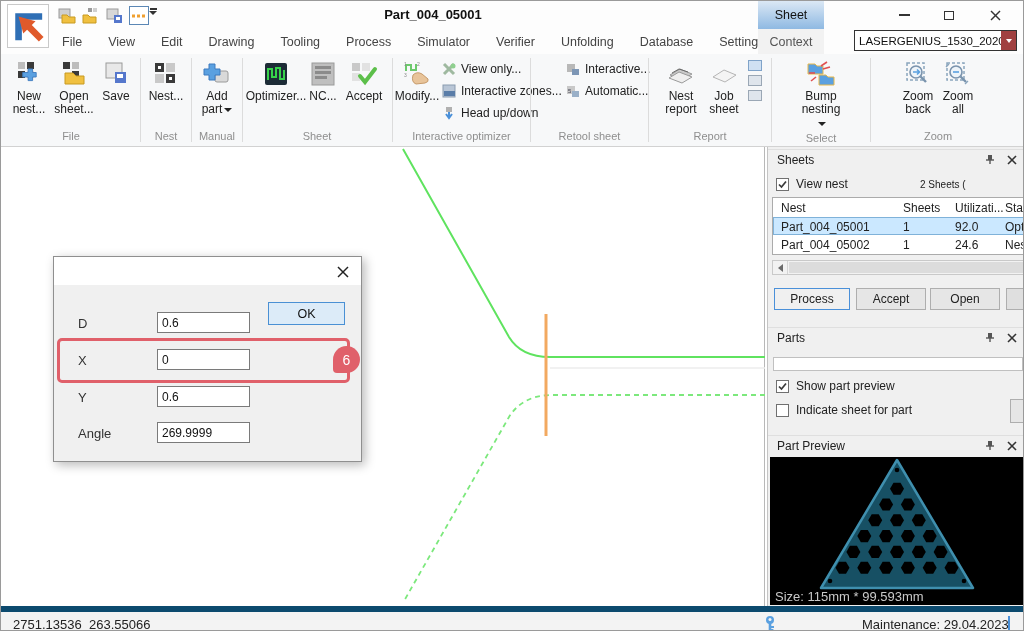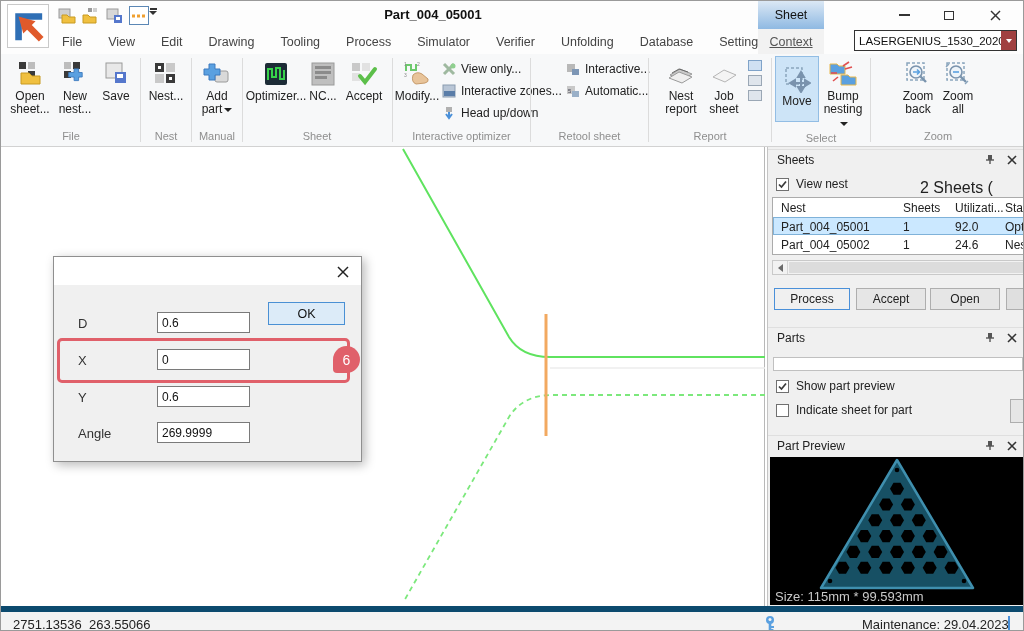--- a/index.html
+++ b/index.html
@@ -13,21 +13,21 @@
   #qchev{position:absolute;left:148px;top:7px;font-size:10px;color:#333;line-height:1;}
   #qchev .bar{display:block;width:7px;height:2px;background:#333;margin:0 auto 1px auto;}
   #qchev .tri{display:block;width:0;height:0;border-left:4px solid transparent;border-right:4px solid transparent;border-top:4px solid #333;margin:0 auto;}
   #win-title{position:absolute;left:352px;top:6px;width:160px;text-align:center;font-weight:bold;font-size:13px;color:#111;}
   .winctl{position:absolute;top:2px;width:34px;height:24px;display:flex;align-items:center;justify-content:center;color:#333;}
   #tab-sheet{position:absolute;left:757px;top:0;width:66px;height:28px;background:linear-gradient(180deg,#dbe8f5,#8fb9e2);display:flex;align-items:center;justify-content:center;font-size:12.5px;color:#111;}
   
   #menubar{position:absolute;left:0;top:28px;width:1024px;height:25px;background:#fdfdfd;display:flex;align-items:center;}
   #menubar .menu-item{padding:0 13px;font-size:12.5px;color:#444;}
   #menubar .menu-item:first-child{margin-left:48px;}
-  #ctx-label{position:absolute;left:757px;top:28px;width:66px;height:25px;display:flex;align-items:center;justify-content:center;font-size:12.5px;color:#555;background:#f2f2f2;text-decoration:underline;}
+  #ctx-label{position:absolute;left:757px;top:28px;width:66px;height:25px;display:flex;align-items:center;justify-content:center;font-size:12.5px;color:#555;background:#f2f2f2;}
   #machine-combo{position:absolute;left:853px;top:29px;width:163px;height:21px;background:#fff;border:1px solid #333;font-size:11.5px;display:flex;align-items:center;padding-left:4px;color:#111;}
   #machine-combo .arrow{position:absolute;right:0;top:0;width:15px;height:19px;background:#a04040;display:flex;align-items:center;justify-content:center;}
   #machine-combo .arrow .tri{width:0;height:0;border-left:3.5px solid transparent;border-right:3.5px solid transparent;border-top:4px solid #fff;}
   
   #ribbon{position:absolute;left:0;top:53px;width:1024px;height:93px;background:#f7f8f9;border-bottom:1px solid #d2d2d2;}
   .rgroup{position:absolute;top:0;bottom:0;display:flex;flex-direction:column;}
   .gbody{flex:1;display:flex;align-items:flex-start;justify-content:center;padding-top:2px;}
   .glabel{height:16px;text-align:center;font-size:11px;color:#8e8e8e;}
   .rdiv{position:absolute;top:4px;bottom:4px;width:1px;background:#dcdcdc;}
   .rbtn{display:flex;flex-direction:column;align-items:center;font-size:12px;color:#222;text-align:center;line-height:1.12;padding:2px 2px;}
@@ -49,21 +49,21 @@
   #ok-btn{position:absolute;right:16px;top:45px;width:77px;height:23px;background:#dcebf8;border:1px solid #4a90d4;font-size:12.5px;color:#111;display:flex;align-items:center;justify-content:center;}
   #hl-rect{position:absolute;left:3px;top:81px;width:293px;height:45px;border:3px solid #e0606a;border-radius:5px;z-index:11;}
   #hl-badge{position:absolute;left:279px;top:89px;width:27px;height:27px;border-radius:50% 50% 50% 4px;background:#e0606a;color:#fff;font-size:14px;display:flex;align-items:center;justify-content:center;z-index:12;}
   
   #rightpanel{position:absolute;left:766px;top:146px;width:258px;height:459px;background:#f0f0f0;border-left:1px solid #c4c4c4;}
   .phead{position:absolute;left:0;width:258px;height:20px;display:flex;align-items:center;font-size:12px;color:#222;border-top:1px solid #dfdfdf;}
   .phead .ptitle{margin-left:9px;flex:1;}
   .phead .hicon{width:16px;height:14px;display:flex;align-items:center;justify-content:center;margin-right:6px;}
   .cb{display:inline-block;width:13px;height:13px;background:#fff;border:1px solid #707070;position:relative;flex:none;}
   .cbrow{position:absolute;display:flex;align-items:center;gap:7px;font-size:12px;color:#222;}
-  #sheets-count{position:absolute;left:152px;top:32px;font-size:16px;color:#222;white-space:nowrap;}
+  #sheets-count{position:absolute;left:152px;top:32px;font-size:10px;color:#222;white-space:nowrap;}
   #sheets-table{position:absolute;left:4px;top:50px;width:256px;height:58px;background:#fff;border:1px solid #ababab;font-size:12px;overflow:hidden;}
   .tcell{position:absolute;white-space:nowrap;color:#222;}
   #row-sel{position:absolute;left:0px;top:19px;width:256px;height:18px;background:#cbe8ff;border:1px solid #7fb2d9;}
   #hscroll{position:absolute;left:4px;top:113px;width:256px;height:15px;background:#f2f2f2;border:1px solid #c9c9c9;display:flex;}
   #hscroll .arr{width:15px;height:13px;background:#f2f2f2;display:flex;align-items:center;justify-content:center;border-right:1px solid #d5d5d5;}
   #hscroll .thumb{flex:1;background:#dcdcdc;margin:1px 1px;}
   .pbtn{position:absolute;height:22px;background:#e6e6e6;border:1px solid #aeaeae;font-size:12px;color:#222;display:flex;align-items:center;justify-content:center;}
   #btn-process{border:1px solid #4a90d9;background:#f0f0f0;}
   #btn-s{color:#9a9a9a;background:#dfdfdf;}
   #parts-strip{position:absolute;left:5px;top:210px;width:250px;height:14px;background:#fff;border:1px solid #c0c0c0;}
@@ -155,42 +155,42 @@
     <span>LASERGENIUS_1530_2020</span>
     <span class="arrow">
         <span class="tri"></span>
       </span>
   </div>
 
   <div id="ribbon">
 
     <div class="rgroup" style="left:4px;width:132px;">
       <div class="gbody">
-        <div class="rbtn" style="width:46px;">
-          <span class="ric">
-              <svg width="26" height="26" viewBox="0 0 26 26">
-                <rect x="2" y="1" width="7" height="7" fill="#3a3a3a"></rect>
-                <rect x="11" y="1" width="7" height="7" fill="#bdbdbd"></rect>
-                <rect x="11" y="10" width="7" height="7" fill="#3a3a3a"></rect>
-                <path d="M4,12 h8 l3,3 h8 v8 h-19 z" fill="#f0c040" stroke="#c89a20"></path>
-              </svg>
-            </span>
-          <span>Open sheet...</span>
-        </div>
         <div class="rbtn" style="width:44px;">
           <span class="ric">
               <svg width="26" height="26" viewBox="0 0 26 26">
                 <rect x="2" y="1" width="7" height="7" fill="#bdbdbd"></rect>
                 <rect x="11" y="1" width="7" height="7" fill="#3a3a3a"></rect>
                 <rect x="2" y="10" width="7" height="7" fill="#3a3a3a"></rect>
                 <rect x="11" y="10" width="7" height="7" fill="#dedede"></rect>
                 <path d="M13,15 h6 v-4 h5 v4 h4 v5 h-4 v4 h-5 v-4 h-6 z" transform="translate(-5,-2) scale(0.9)" fill="#5aa0e0" stroke="#3d7bbf"></path>
               </svg>
             </span>
           <span>New nest...</span>
+        </div>
+        <div class="rbtn" style="width:46px;">
+          <span class="ric">
+              <svg width="26" height="26" viewBox="0 0 26 26">
+                <rect x="2" y="1" width="7" height="7" fill="#3a3a3a"></rect>
+                <rect x="11" y="1" width="7" height="7" fill="#bdbdbd"></rect>
+                <rect x="11" y="10" width="7" height="7" fill="#3a3a3a"></rect>
+                <path d="M4,12 h8 l3,3 h8 v8 h-19 z" fill="#f0c040" stroke="#c89a20"></path>
+              </svg>
+            </span>
+          <span>Open sheet...</span>
         </div>
         <div class="rbtn" style="width:38px;">
           <span class="ric">
               <svg width="26" height="26" viewBox="0 0 26 26">
                 <rect x="3" y="2" width="16" height="15" fill="#e8e8e8" stroke="#9a9a9a"></rect>
                 <rect x="12" y="11" width="11" height="11" fill="#5577cc"></rect>
                 <rect x="14" y="13" width="6" height="4" fill="#fff"></rect>
               </svg>
             </span>
           <span>Save</span>
@@ -368,36 +368,20 @@
           <span class="mini-ic"></span>
           <span class="mini-ic"></span>
         </div>
       </div>
       <div class="glabel">Report</div>
     </div>
     <div class="rdiv" style="left:770px;"></div>
 
     <div class="rgroup" style="left:773px;width:94px;">
       <div class="gbody">
-        <div class="rbtn" id="btn-move">
-          <span class="ric">
-              <svg width="28" height="28" viewBox="0 0 28 28">
-                <rect x="3" y="3" width="16" height="16" fill="none" stroke="#8aa5bd" stroke-width="1.5" stroke-dasharray="3 2"></rect>
-                <g stroke="#7a93ad" stroke-width="2" fill="#7a93ad">
-                  <line x1="18" y1="11" x2="18" y2="25"></line>
-                  <line x1="11" y1="18" x2="25" y2="18"></line>
-                  <polygon points="18,7 15,12 21,12"></polygon>
-                  <polygon points="18,29 15,24 21,24" transform="translate(0,-2)"></polygon>
-                  <polygon points="7,18 12,15 12,21"></polygon>
-                  <polygon points="29,18 24,15 24,21" transform="translate(-2,0)"></polygon>
-                </g>
-              </svg>
-            </span>
-          <span>Move</span>
-        </div>
         <div class="rbtn" style="width:48px;">
           <span class="ric">
               <svg width="30" height="28" viewBox="0 0 30 28">
                 <path d="M2,4 h7 l2,2 h6 v8 h-15 z" fill="#5aa0e0" stroke="#e8b84a"></path>
                 <path d="M13,15 h7 l2,2 h6 v8 h-15 z" fill="#5aa0e0" stroke="#e8b84a"></path>
                 <g stroke="#e05050" stroke-width="1.6">
                   <line x1="15" y1="6" x2="21" y2="2"></line>
                   <line x1="17" y1="9" x2="24" y2="7"></line>
                   <line x1="10" y1="17" x2="5" y2="21"></line>
                   <line x1="9" y1="13" x2="3" y2="13"></line>

